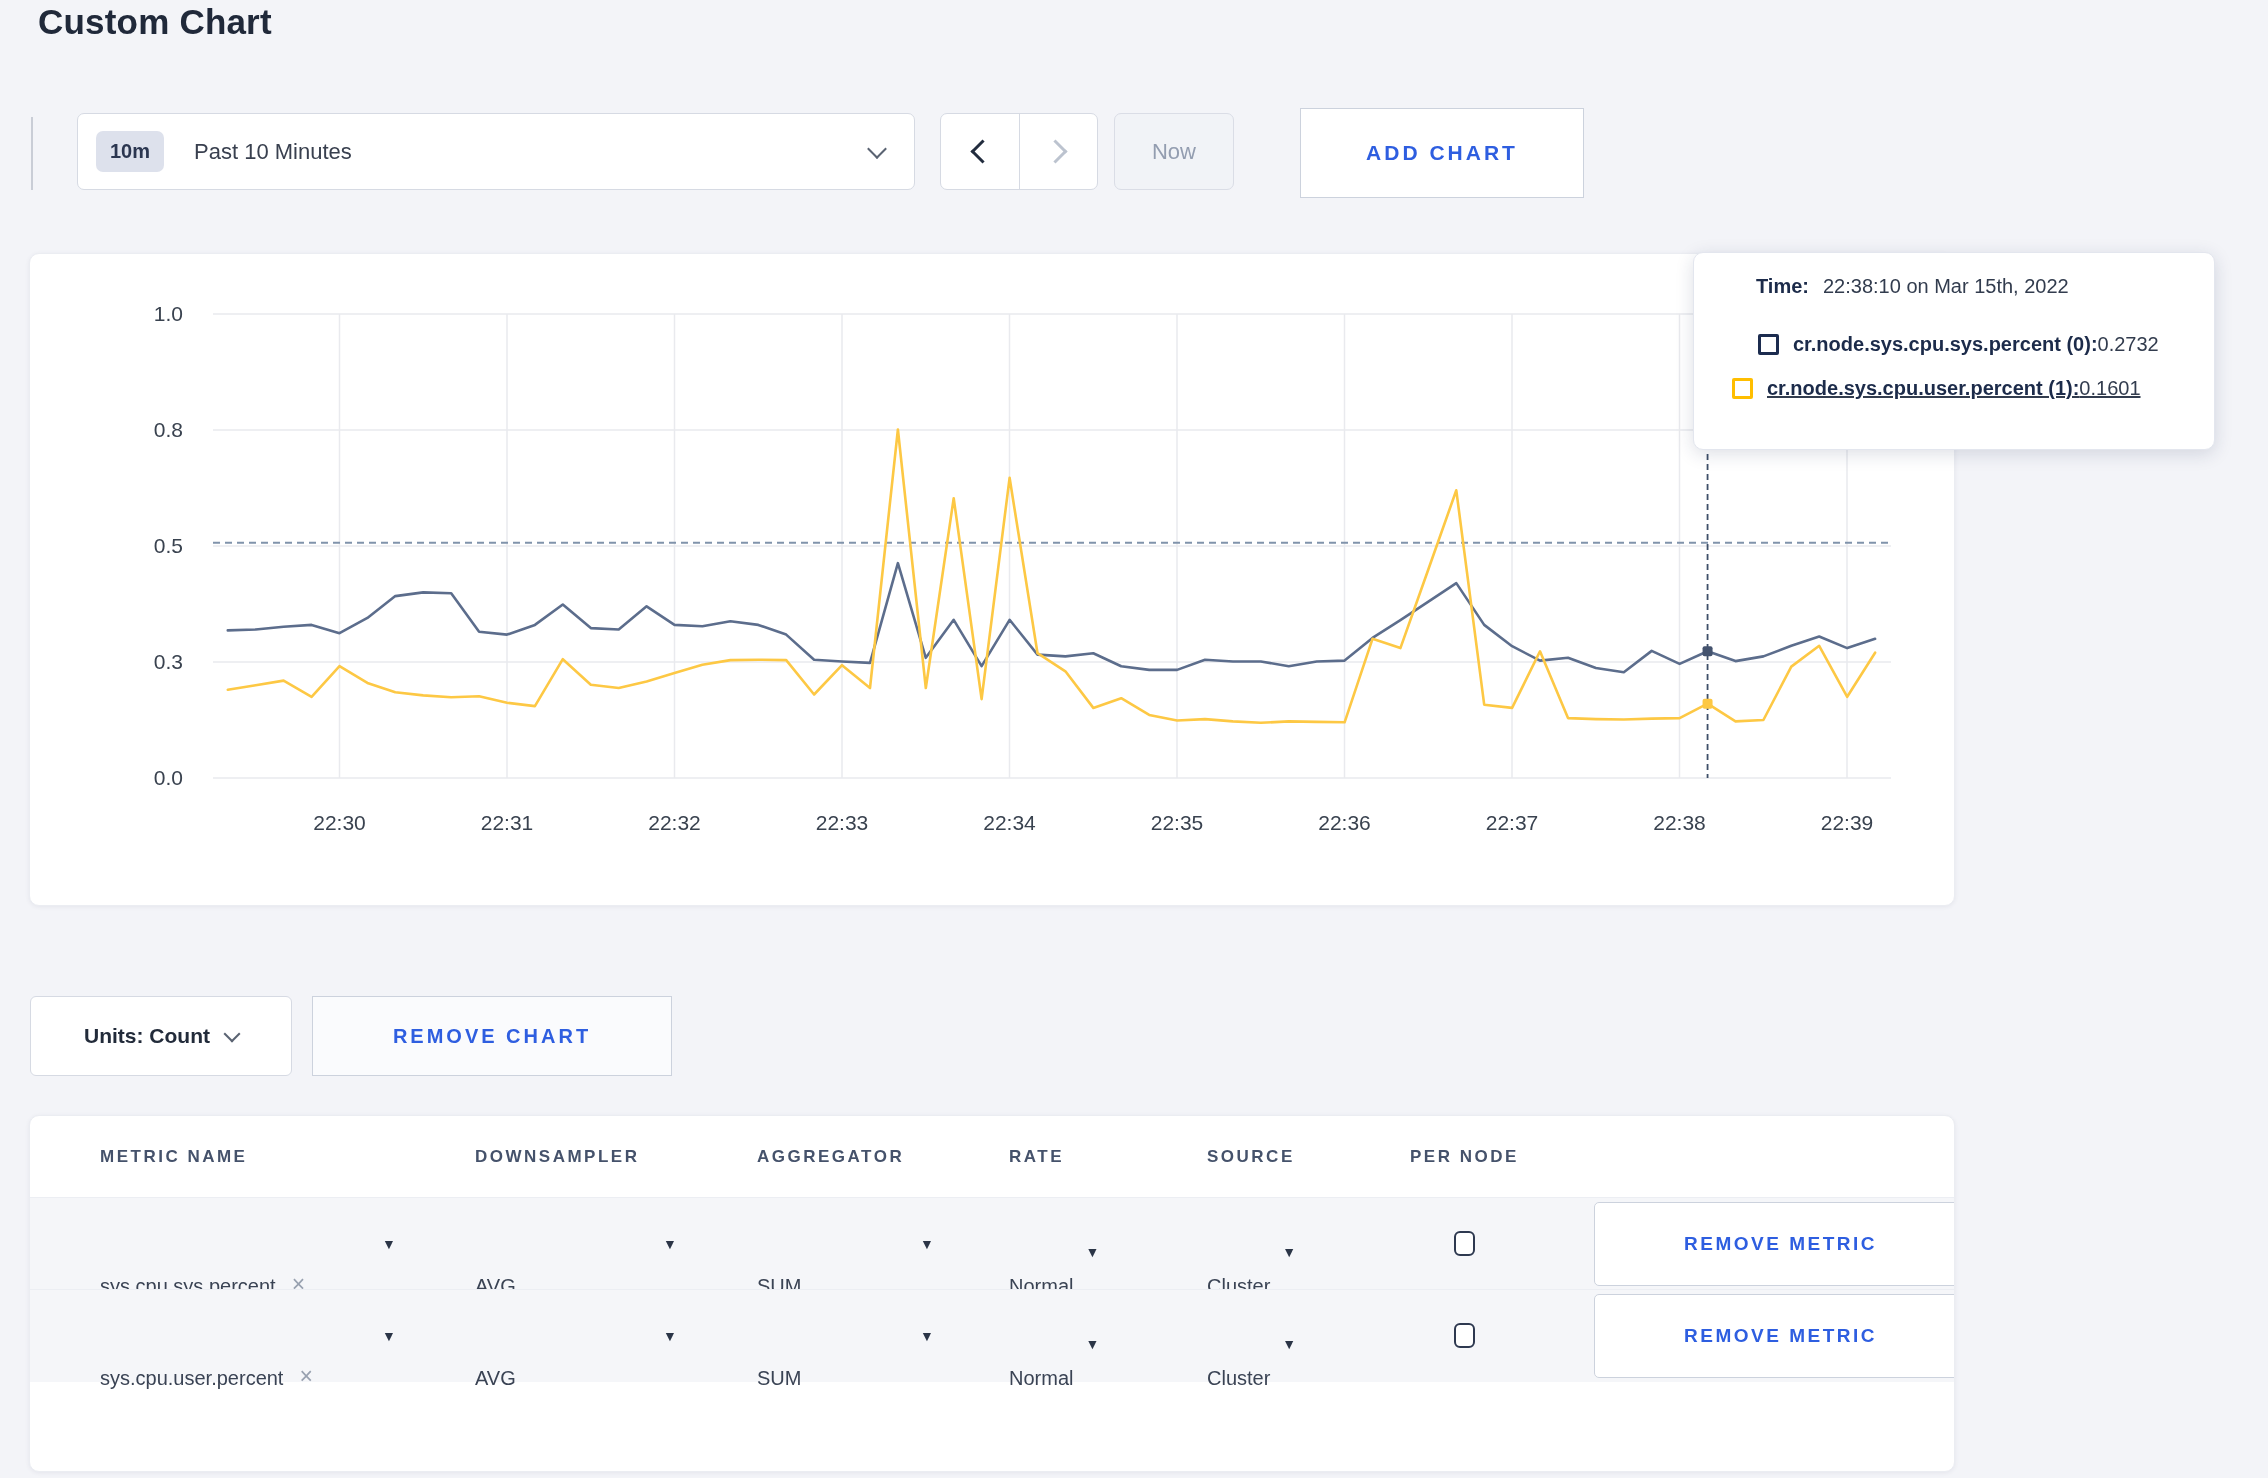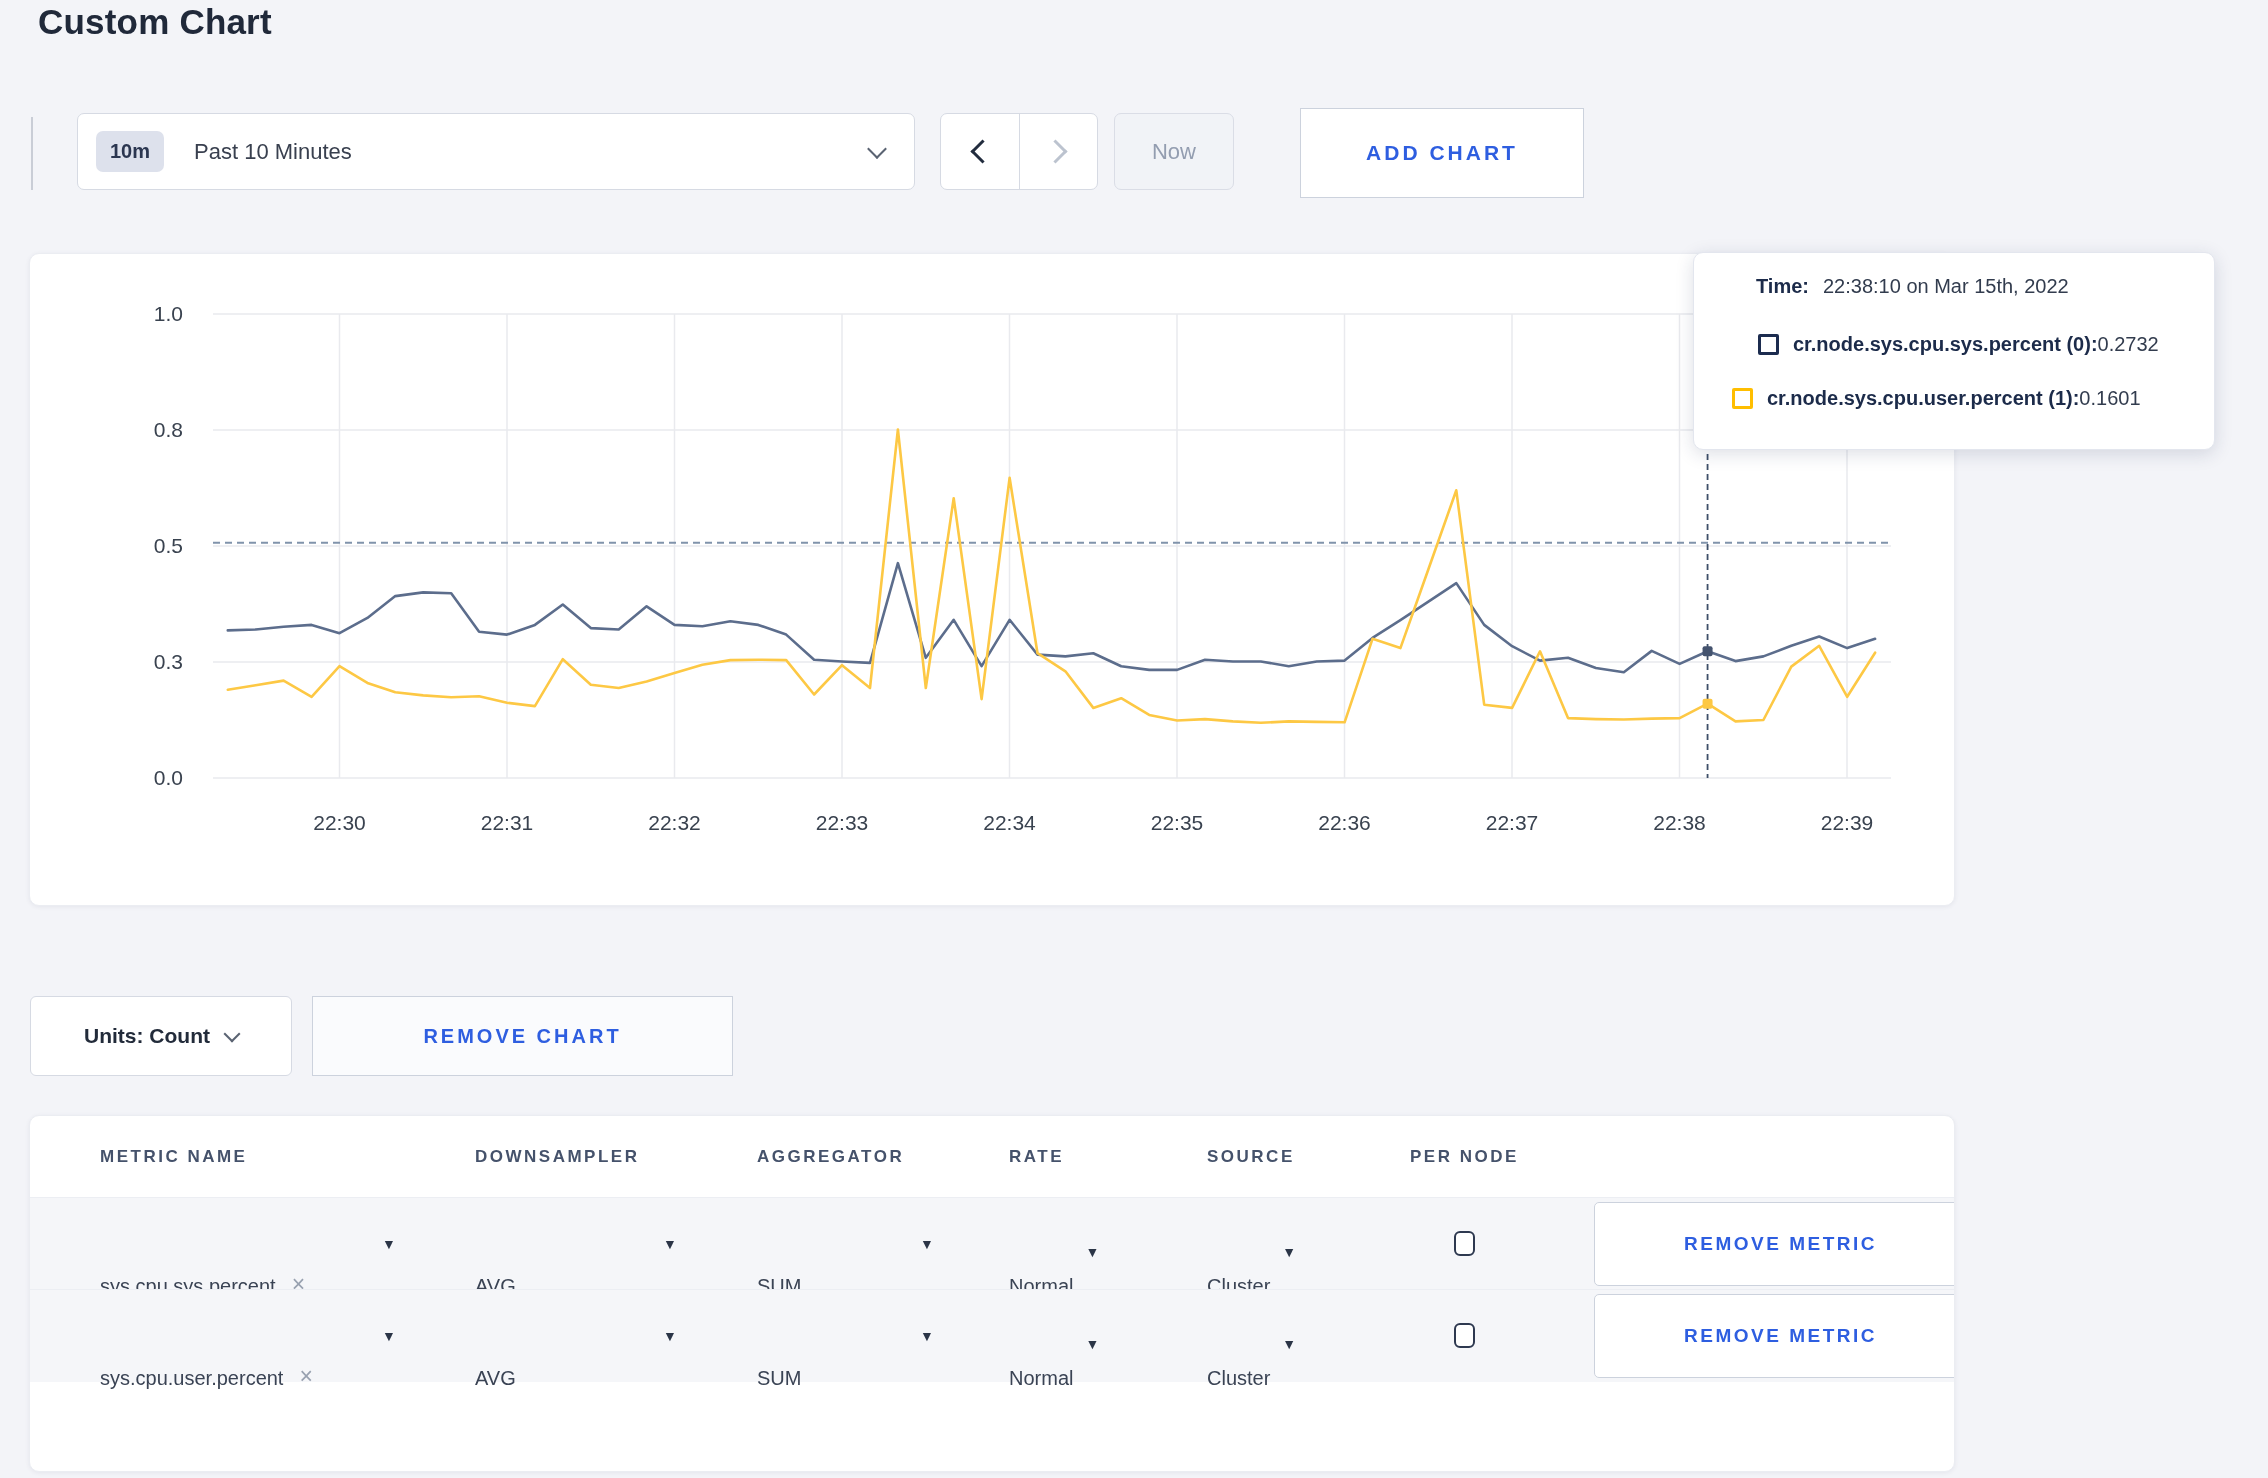--- a/index.html
+++ b/index.html
@@ -45,21 +45,21 @@
   .tt-b{font-weight:700;color:#1c2b4a;margin-right:14px;}
   .tt-sq{width:15px;height:15px;border:3.2px solid #000;border-radius:2px;margin-right:14px;
       flex:0 0 auto;}
   .tt-val{margin-left:0;text-align:right;}
   
   .btn-units{position:absolute;left:30px;top:996px;width:262px;height:80px;background:#fff;
       border:1.5px solid #d6dae3;border-radius:6px;display:flex;align-items:center;
       justify-content:center;cursor:pointer;box-sizing:border-box;}
   .btn-units .lbl{font-size:21px;font-weight:700;color:#222b3a;}
   .btn-units .chev{margin-left:16px;width:10px;height:10px;margin-top:-4px;}
-  .btn-removechart{position:absolute;left:312px;top:996px;width:421px;height:80px;
+  .btn-removechart{position:absolute;left:312px;top:996px;width:360px;height:80px;
       font-size:20px;letter-spacing:3px;background:#fafbfd;}
   
   .table-card{left:29px;top:1115px;width:1924px;height:355px;overflow:hidden;}
   .th{position:absolute;top:0;height:81px;line-height:81px;font-size:17px;font-weight:700;
       letter-spacing:2.5px;color:#45526b;}
   .trow{position:absolute;left:0;width:1924px;height:92px;background:#f5f6f9;
       border-top:1px solid #eceef3;}
   .trow .cell{position:absolute;top:8px;height:92px;display:flex;align-items:flex-end;
       font-size:20px;color:#3a4354;}
   .xicon{color:#98a1b0;font-size:23px;margin-left:16px;cursor:pointer;}
@@ -142,21 +142,21 @@
 <div class="tooltip">
   <div class="tt-row tt-time">
     <span class="tt-b">Time:</span>
     <span>22:38:10 on Mar 15th, 2022</span>
   </div>
   <div class="tt-row" style="top:80px;padding-left:26px;">
     <span class="tt-sq" style="border-color: rgb(28, 44, 79);"></span>
     <span class="tt-b" style="margin-right:0;">cr.node.sys.cpu.sys.percent (0):</span>
     <span class="tt-val">0.2732</span>
   </div>
-  <div class="tt-row" style="top:134px;">
+  <div class="tt-row" style="top:124px;text-decoration:underline;">
     <span class="tt-sq" style="border-color: rgb(255, 190, 0);"></span>
     <span class="tt-b" style="margin-right:0;">cr.node.sys.cpu.user.percent (1):</span>
     <span class="tt-val">0.1601</span>
   </div>
 </div>
 
 <div class="btn-units">
   <span class="lbl">Units: Count</span>
   <span class="chev"></span>
 </div>

